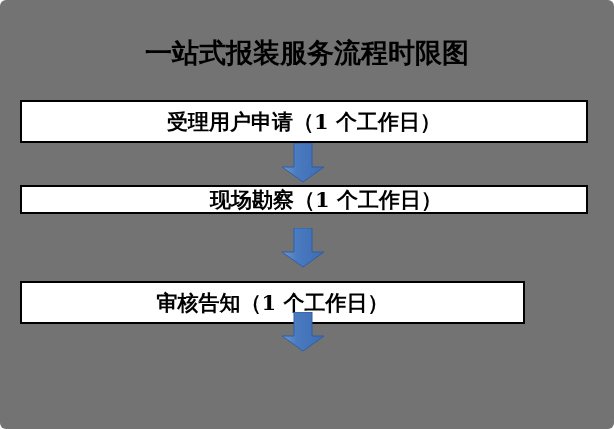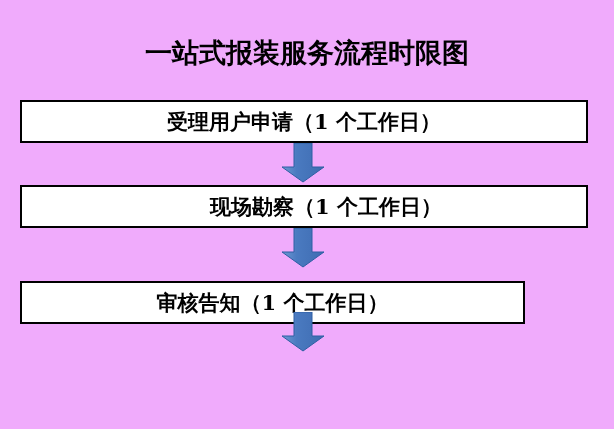--- a/index.html
+++ b/index.html
@@ -9,22 +9,23 @@
     background: #ffffff;
   }
   body {
     font-family: "DejaVu Serif", "Liberation Serif", serif;
   }
 
   #canvas {
     position: relative;
     width: 614px;
     height: 429px;
-    background: #f0abfc;
+    background: #737373;
     overflow: hidden;
+    border-radius: 6px;
   }
 
   
   .chart-title {
     position: absolute;
     left: 0;
     top: 36px;
     width: 614px;
     text-align: center;
     font-family: "DejaVu Serif", "Liberation Serif", serif;
@@ -50,21 +51,21 @@
     font-family: "DejaVu Serif", "Liberation Serif", serif;
     font-size: 21px;
     font-weight: bold;
     color: #000000;
     line-height: 20px;
     white-space: pre;
     text-align: center;
   }
 
   .node-1 { left: 20px;  top: 100px; width: 568px; height: 43px; }
-  .node-2 { left: 20px;  top: 185px; width: 568px; height: 43px; padding-left: 44px; }
+  .node-2 { left: 20px;  top: 185px; width: 568px; height: 29px; padding-left: 44px; }
   .node-3 { left: 20px;  top: 281px; width: 505px; height: 43px; }
   .node-4 { left: 160px; top: 353px; width: 288px; height: 45px; }
 
   
   .arrow {
     position: absolute;
     width: 44px;
     height: 40px;
     left: 281px;
   }

